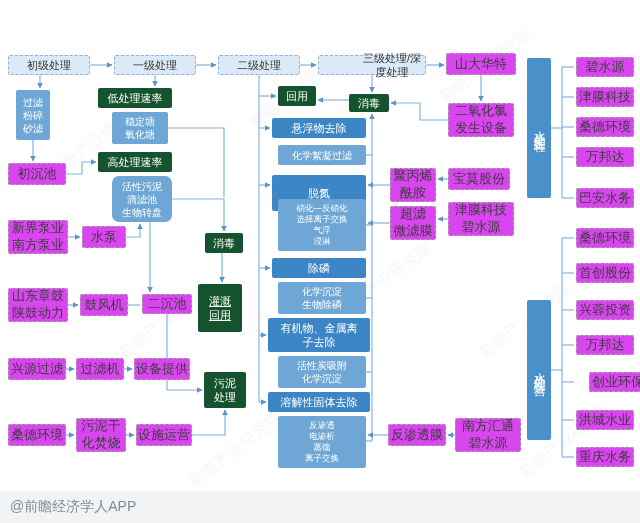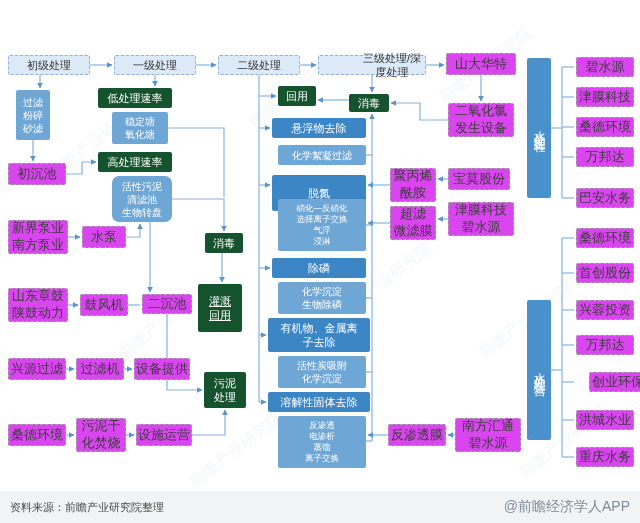--- a/index.html
+++ b/index.html
@@ -196,16 +196,15 @@
       <div class="node vtitle" style="left: 527px; top: 300px; width: 24px; height: 140px;">水处理运营</div>
       <div class="node dashed" style="left: 576px; top: 228px; width: 58px; height: 20px;">桑德环境</div>
       <div class="node dashed" style="left: 576px; top: 263px; width: 58px; height: 20px;">首创股份</div>
       <div class="node dashed" style="left: 576px; top: 300px; width: 58px; height: 20px;">兴蓉投资</div>
       <div class="node dashed" style="left: 576px; top: 335px; width: 58px; height: 20px;">万邦达</div>
       <div class="node dashed" style="left: 576px; top: 372px; width: 58px; height: 20px; margin-left: 13px;">创业环保</div>
       <div class="node dashed" style="left: 576px; top: 410px; width: 58px; height: 20px;">洪城水业</div>
       <div class="node dashed" style="left: 576px; top: 447px; width: 58px; height: 20px;">重庆水务</div>
     </div>
   <div id="footer">
-    <span class="src">资料来源：前瞻产业研究院整理</span>
     <span class="credit">@前瞻经济学人APP</span>
   </div>
 </div>
 
 </body></html>

